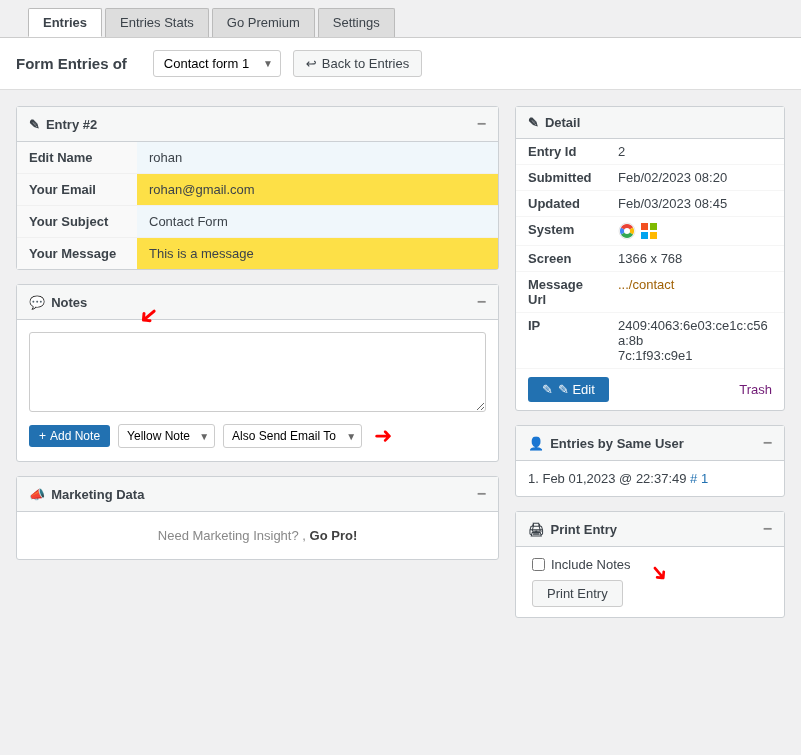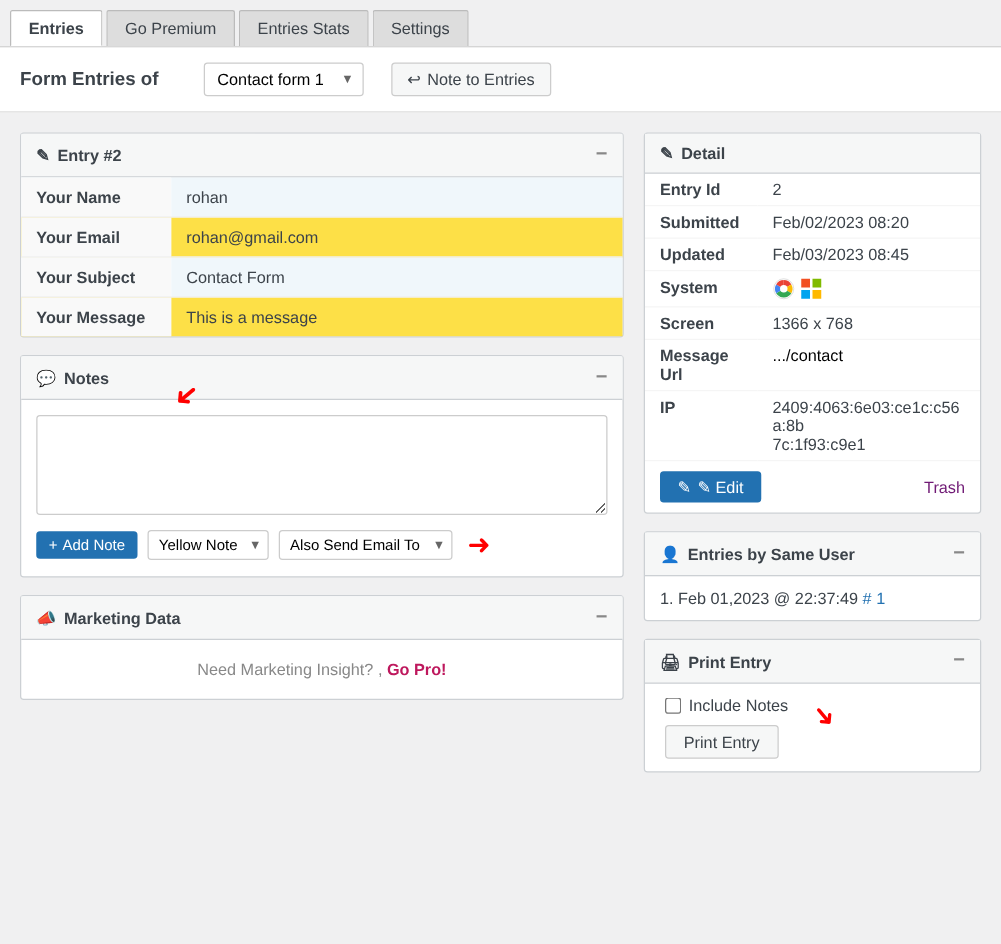--- a/index.html
+++ b/index.html
@@ -1,22 +1,22 @@
 <!DOCTYPE html>
 <html><head>
   <meta charset="utf-8">
   <style>
     * { box-sizing: border-box; margin: 0; padding: 0; }
     body { font-family: -apple-system, BlinkMacSystemFont, "Segoe UI", Arial, sans-serif; font-size: 13px; background: #f0f0f1; color: #3c434a; }
 
-    .top-tabs { display: flex; gap: 0; border-bottom: 1px solid #ccc; background: #f0f0f1; padding: 8px 16px 0 8px; }
+    .top-tabs { display: flex; gap: 0; border-bottom: 1px solid #ccc; background: #f0f0f1; padding: 8px 16px 0 28px; }
     .top-tab { padding: 6px 14px; background: #ddd; border: 1px solid #bbb; border-bottom: none; cursor: pointer; font-size: 13px; color: #3c434a; border-radius: 2px 2px 0 0; margin-right: 3px; }
     .top-tab.active { background: #fff; border-bottom: 1px solid #fff; font-weight: 600; }
 
-    .form-entries-bar { display: flex; align-items: center; gap: 22px; padding: 12px 16px; background: #fff; border-bottom: 1px solid #ddd; }
+    .form-entries-bar { display: flex; align-items: center; gap: 12px; padding: 12px 16px; background: #fff; border-bottom: 1px solid #ddd; }
     .form-entries-label { font-size: 15px; font-weight: 600; }
     .form-select-wrapper { position: relative; display: inline-flex; align-items: center; margin-left: 14px; }
     .form-select { padding: 5px 30px 5px 10px; border: 1px solid #ccc; border-radius: 3px; appearance: none; font-size: 13px; background: #fff; cursor: pointer; }
     .select-chevron { position: absolute; right: 8px; pointer-events: none; font-size: 10px; color: #666; }
     .back-btn { display: flex; align-items: center; gap: 5px; padding: 5px 12px; background: #f6f7f7; border: 1px solid #ccc; border-radius: 3px; cursor: pointer; font-size: 13px; color: #3c434a; text-decoration: none; }
 
     .main-content { display: flex; gap: 16px; padding: 16px; }
     .left-col { flex: 1; display: flex; flex-direction: column; gap: 14px; }
     .right-col { width: 270px; display: flex; flex-direction: column; gap: 14px; }
 
@@ -35,28 +35,28 @@
 
     .notes-body { padding: 12px; }
     .notes-textarea { width: 100%; height: 80px; border: 1px solid #ccc; border-radius: 3px; padding: 6px; font-size: 13px; resize: vertical; }
     .notes-actions { display: flex; align-items: center; gap: 8px; margin-top: 8px; }
     .add-note-btn { display: flex; align-items: center; gap: 4px; padding: 4px 10px; background: #2271b1; color: #fff; border: none; border-radius: 3px; cursor: pointer; font-size: 12px; }
     .note-select { padding: 4px 24px 4px 8px; border: 1px solid #ccc; border-radius: 3px; font-size: 12px; background: #fff; appearance: none; cursor: pointer; }
     .note-select-wrap { position: relative; display: inline-flex; align-items: center; }
     .note-select-wrap .select-chevron { right: 6px; }
 
     .marketing-body { padding: 16px 12px; text-align: center; color: #888; font-size: 13px; }
-    .go-pro-link { color: #be185d; font-weight: 600; text-decoration: none; cursor: pointer; }
+    .go-pro-link { color: #404040; font-weight: 600; text-decoration: none; cursor: pointer; }
 
     
     .detail-table { width: 100%; border-collapse: collapse; }
     .detail-table tr td { padding: 5px 12px; font-size: 13px; border-bottom: 1px solid #f5f5f5; vertical-align: top; }
     .detail-table td:first-child { font-weight: 700; width: 90px; }
     .detail-table td:last-child { color: #3c434a; }
-    .detail-link { color: #000000; text-decoration: none; }
+    .detail-link { color: #a16207; text-decoration: none; }
 
     .edit-trash-bar { display: flex; align-items: center; justify-content: space-between; padding: 8px 12px; }
     .edit-btn { display: flex; align-items: center; gap: 5px; padding: 5px 14px; background: #2271b1; color: #fff; border: none; border-radius: 3px; cursor: pointer; font-size: 13px; }
     .trash-link { color: #701a75; cursor: pointer; font-size: 13px; text-decoration: none; }
 
     .entries-by-user-body { padding: 10px 12px; font-size: 13px; }
     .entries-by-user-body a { color: #2271b1; text-decoration: none; }
 
     .print-entry-body { padding: 10px 16px; }
     .include-notes-label { display: flex; align-items: center; gap: 6px; font-size: 13px; margin-bottom: 8px; }
@@ -64,58 +64,58 @@
 
     
     .os-icons { display: flex; gap: 4px; align-items: center; }
   </style>
 </head>
 <body>
 
 <div>
   <div class="top-tabs">
     <div class="top-tab active">Entries</div>
+    <div class="top-tab">Entries Stats</div>
     <div class="top-tab">Go Premium</div>
-    <div class="top-tab">Entries Stats</div>
     <div class="top-tab">Settings</div>
   </div>
 </div>
 
 <div class="form-entries-bar">
   <span class="form-entries-label">Form Entries of</span>
   <div class="form-select-wrapper">
     <select class="form-select">
       <option>Contact form 1</option>
       <option>Contact form 2</option>
     </select>
     <span class="select-chevron">▼</span>
   </div>
   <button class="back-btn">
     <span>↩</span>
-    <span>Note to Entries</span>
+    <span>Back to Entries</span>
   </button>
 </div>
 
 <div class="main-content">
 
   <div class="left-col">
 
     <div class="panel">
       <div class="panel-header">
         <div class="panel-header-left">
           <span>✎</span>
           <span>Entry #2</span>
         </div>
         <span class="panel-minus">−</span>
       </div>
       <div>
         <table class="entry-table">
           <tbody>
               <tr>
-            <td>Your Name</td>
+            <td>Edit Name</td>
             <td>rohan</td>
           </tr>
           <tr>
             <td>Your Email</td>
             <td>rohan@gmail.com</td>
           </tr>
           <tr>
             <td>Your Subject</td>
             <td>Contact Form</td>
           </tr>

